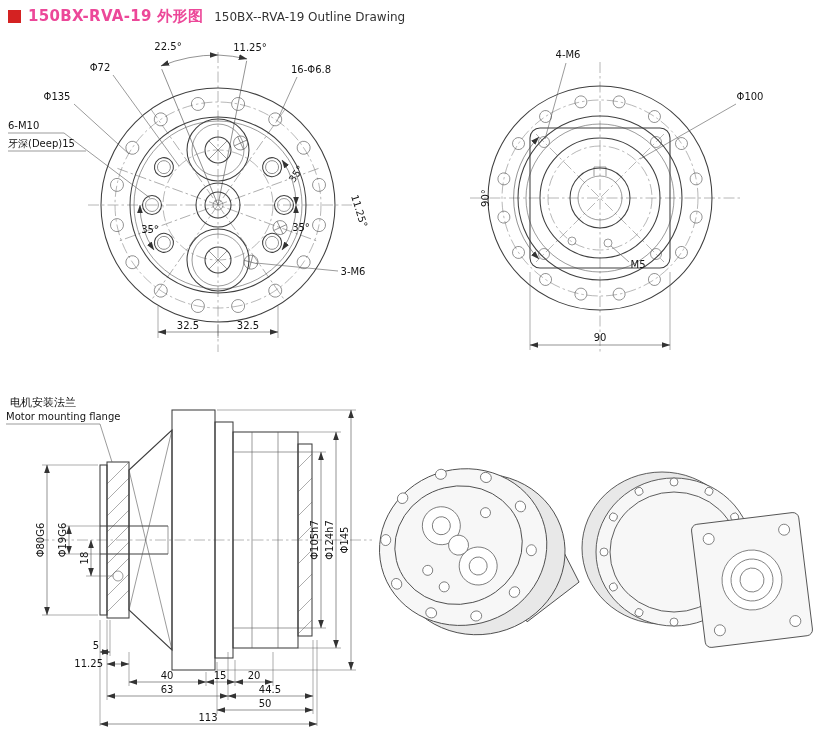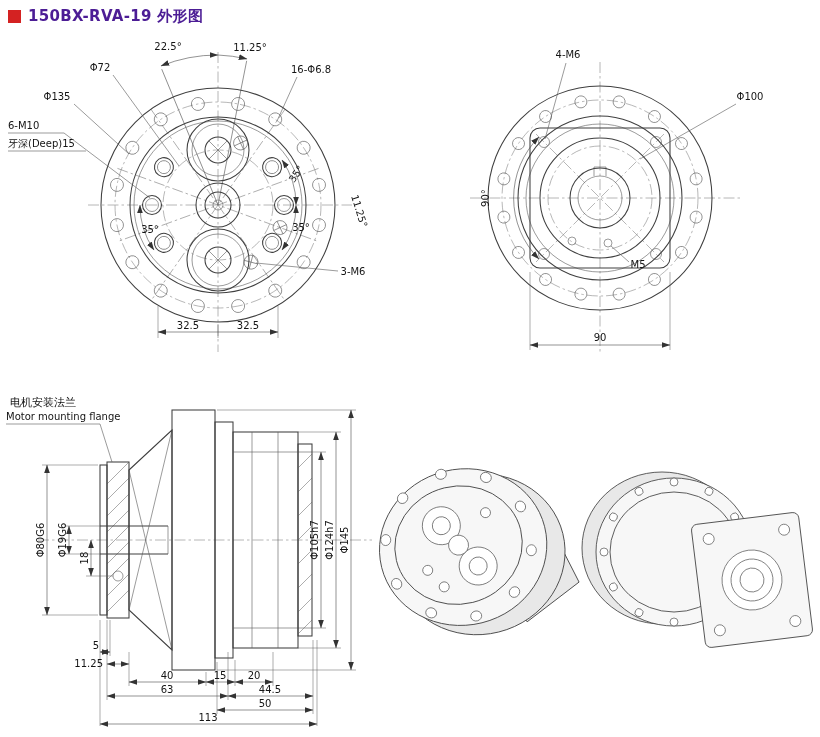--- a/index.html
+++ b/index.html
@@ -1,40 +1,41 @@
 <!DOCTYPE html>
 <html><head>
 <meta charset="utf-8">
 <style>
   html,body{margin:0;padding:0;background:#fff}
   body{width:820px;height:737px;position:relative;overflow:hidden;
        font-family:"DejaVu Sans","Liberation Sans",sans-serif}
   .hdr{position:absolute;left:8px;top:7px;display:flex;align-items:center;gap:7px;z-index:2}
   .sq{width:13px;height:13px;display:inline-block}
-  .t-cn{font-size:15px;font-weight:bold;color:#4c1d95;letter-spacing:.3px}
+  .t-cn{font-size:15px;font-weight:bold;color:#ec4899;letter-spacing:.3px}
   .t-en{font-size:12px;color:#333;margin-left:4px}
   svg.canvas{position:absolute;left:0;top:0}
   .ol{fill:none;stroke:#3f3f3f;stroke-width:1.05}
   .tl{fill:none;stroke:#575757;stroke-width:.6}
   .cl{fill:none;stroke:#7a7a7a;stroke-width:.55;stroke-dasharray:11 3 2.5 3}
   .dm{fill:none;stroke:#4a4a4a;stroke-width:.6}
   .xt{fill:none;stroke:#5a5a5a;stroke-width:.5}
   text{font-family:"DejaVu Sans","Liberation Sans",sans-serif;font-size:10px;fill:#141414}
   .lbl{text-anchor:middle}
   .end{text-anchor:end}
   .iso-f{fill:#f7f7f7;stroke:#4c4c4c;stroke-width:.9}
   .iso-e{fill:#e8e8e8;stroke:#4c4c4c;stroke-width:.9}
   .iso-h{fill:#fff;stroke:#555;stroke-width:.7}
 </style>
 </head>
 <body>
 
 <header class="hdr">
   <span class="sq" style="background:#d42222"></span>
   <span class="t-cn">150BX-RVA-19 外形图</span>
+  <span class="t-en">150BX--RVA-19 Outline Drawing</span>
 </header>
 
 <svg class="canvas" width="820" height="737" viewBox="0 0 820 737">
   <defs>
     <marker id="ar" markerWidth="9" markerHeight="7" refX="8.2" refY="3.5" orient="auto-start-reverse" markerUnits="userSpaceOnUse">
       <path d="M0,0.6 L8.5,3.5 L0,6.4 Z" fill="#333"></path>
     </marker>
   </defs>
 
   <g>

